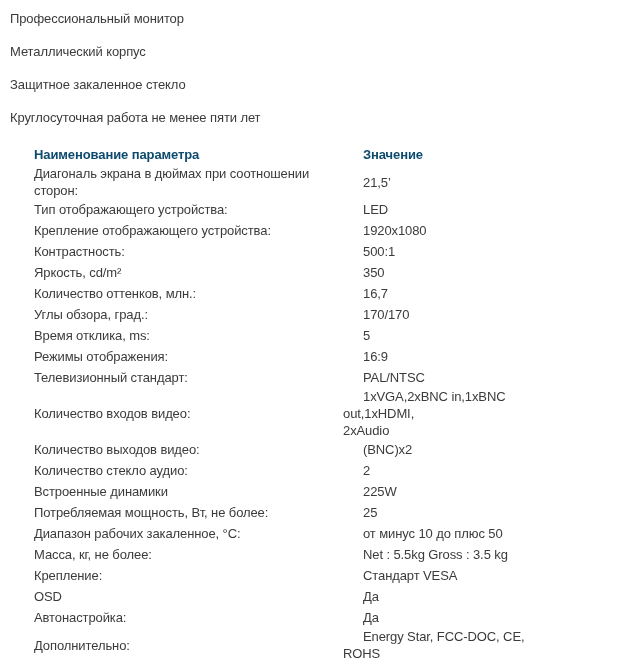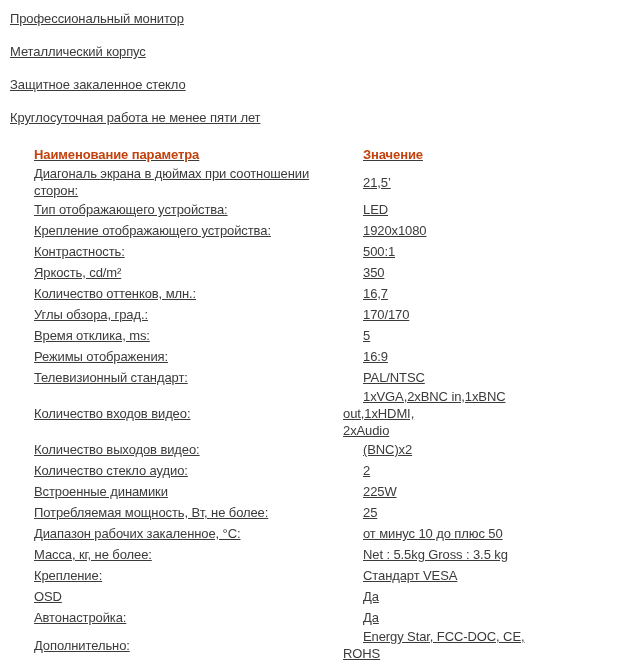--- a/index.html
+++ b/index.html
@@ -12,21 +12,20 @@
     height: 661px;
     overflow: hidden;
     font-family: "Liberation Sans", sans-serif;
     color: #3b3b3b;
     letter-spacing: -0.1px;
   }
   .doc {
     padding: 12px 6px 0 10px;
     box-sizing: border-box;
     width: 570px;
-    text-decoration: underline;
   }
   .intro p {
     margin: 0 0 19px 0;
     font-size: 13px;
     line-height: 14px;
   }
   .spec-table {
     margin-left: 24px;
     margin-top: 13px;
   }
@@ -43,21 +42,21 @@
     box-sizing: border-box;
     flex-shrink: 0;
   }
   .cell-value {
     flex: 1;
     text-indent: 20px;
     white-space: pre-line;
   }
   .row.header {
     font-weight: bold;
-    color: #c2410c;
+    color: #0c4a6e;
   }
   .row.header .cell-value {
     white-space: normal;
   }
 </style>
 </head>
 <body>
 
 <div class="doc">
 

